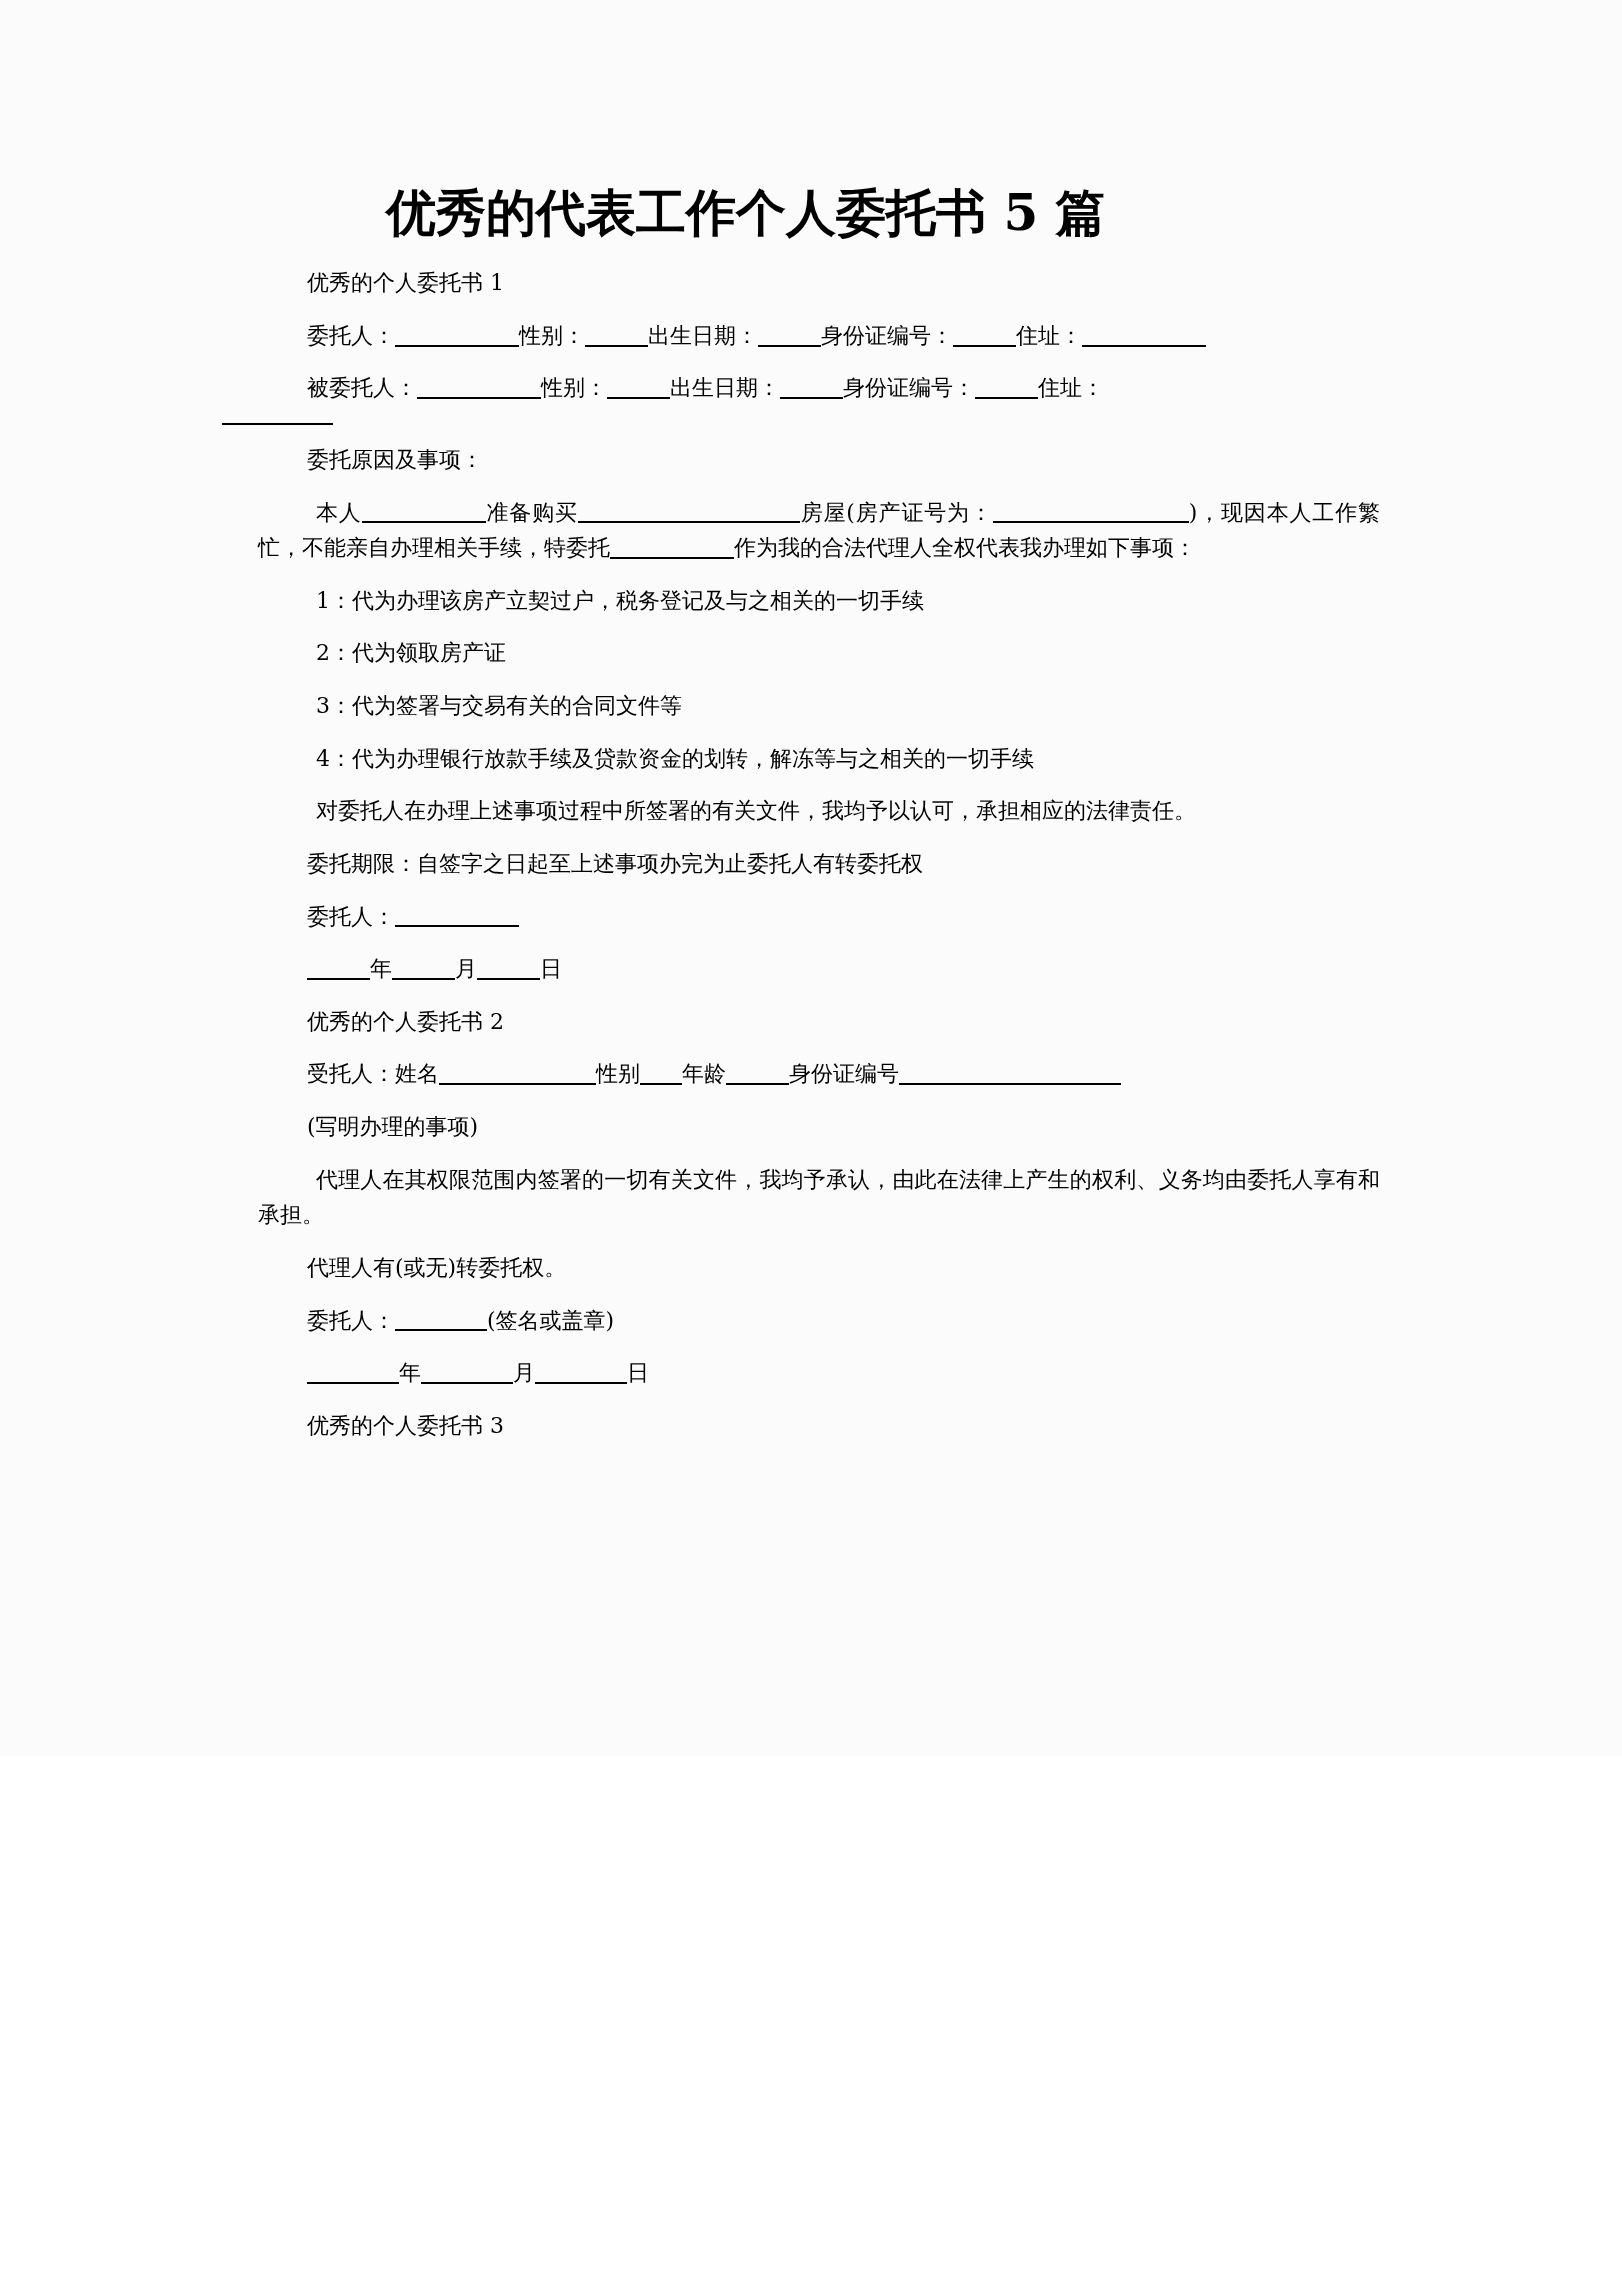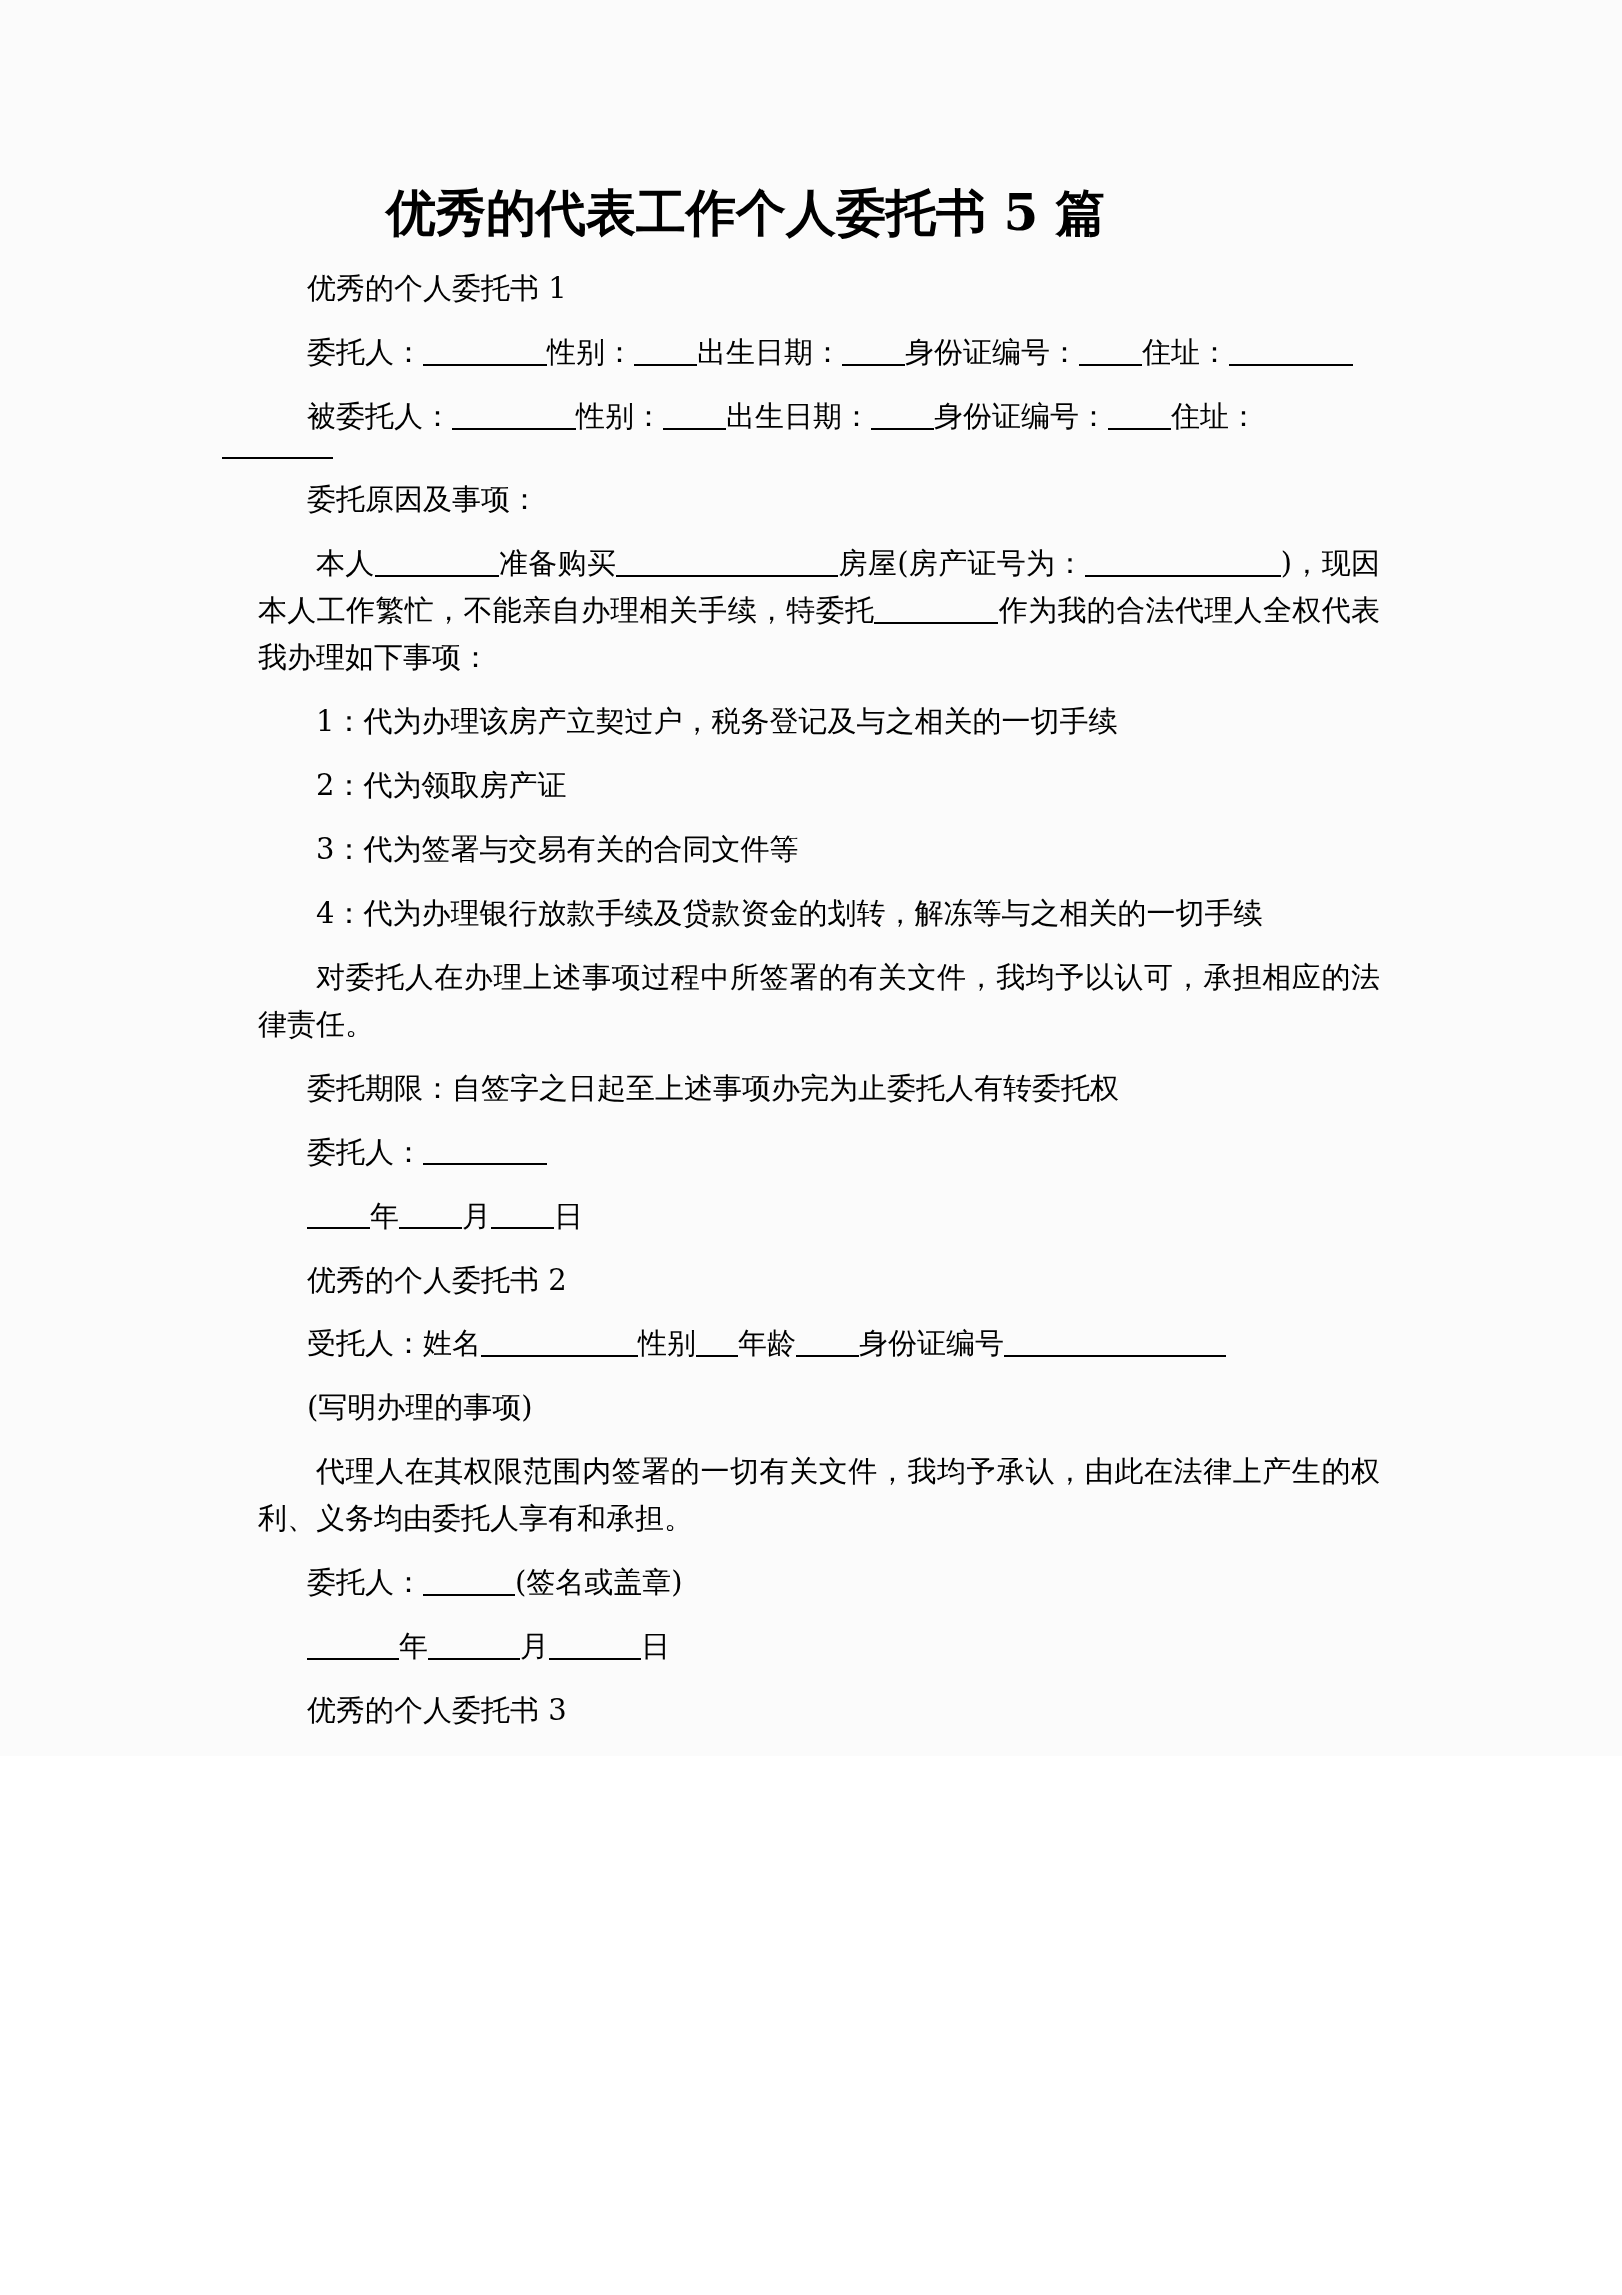--- a/index.html
+++ b/index.html
@@ -28,21 +28,21 @@
     font-weight: bold;
     line-height: 1.2;
     text-align: left;
     padding-left: 164px;
     margin-top: 183px;
     margin-bottom: 22px;
     letter-spacing: 0px;
     white-space: nowrap;
   }
   .para {
-    font-size: 29px;
+    font-size: 22px;
     line-height: 1.62;
     margin: 0 0 17px 0;
     text-align: justify;
     text-justify: inter-ideograph;
     word-break: break-all;
   }
   .indent {
     text-indent: 58px;
     margin-left: 36px;
   }
@@ -112,20 +112,21 @@
     <p class="para pad-left no-indent">优秀的个人委托书 2</p>
 
 
     <p class="para pad-left no-indent nowrap"><span>受托人：姓名</span><span class="u u-xl"></span><span>性别</span><span class="u u-xs"></span><span>年龄</span><span class="u u-s"></span><span>身份证编号</span><span class="u u-w"></span></p>
 
 
     <p class="para pad-left no-indent">(写明办理的事项)</p>
 
     <p class="para indent">代理人在其权限范围内签署的一切有关文件，我均予承认，由此在法律上产生的权利、义务均由委托人享有和承担。</p>
 
+    <p class="para pad-left no-indent">代理人有(或无)转委托权。</p>
 
     <p class="para pad-left no-indent"><span>委托人：</span><span class="u u-m"></span><span>(签名或盖章)</span></p>
 
     <p class="para pad-left no-indent"><span class="u u-m"></span><span>年</span><span class="u u-m"></span><span>月</span><span class="u u-m"></span><span>日</span></p>
 
     <p class="para pad-left no-indent">优秀的个人委托书 3</p>
 
   </div>
 </div>
 

